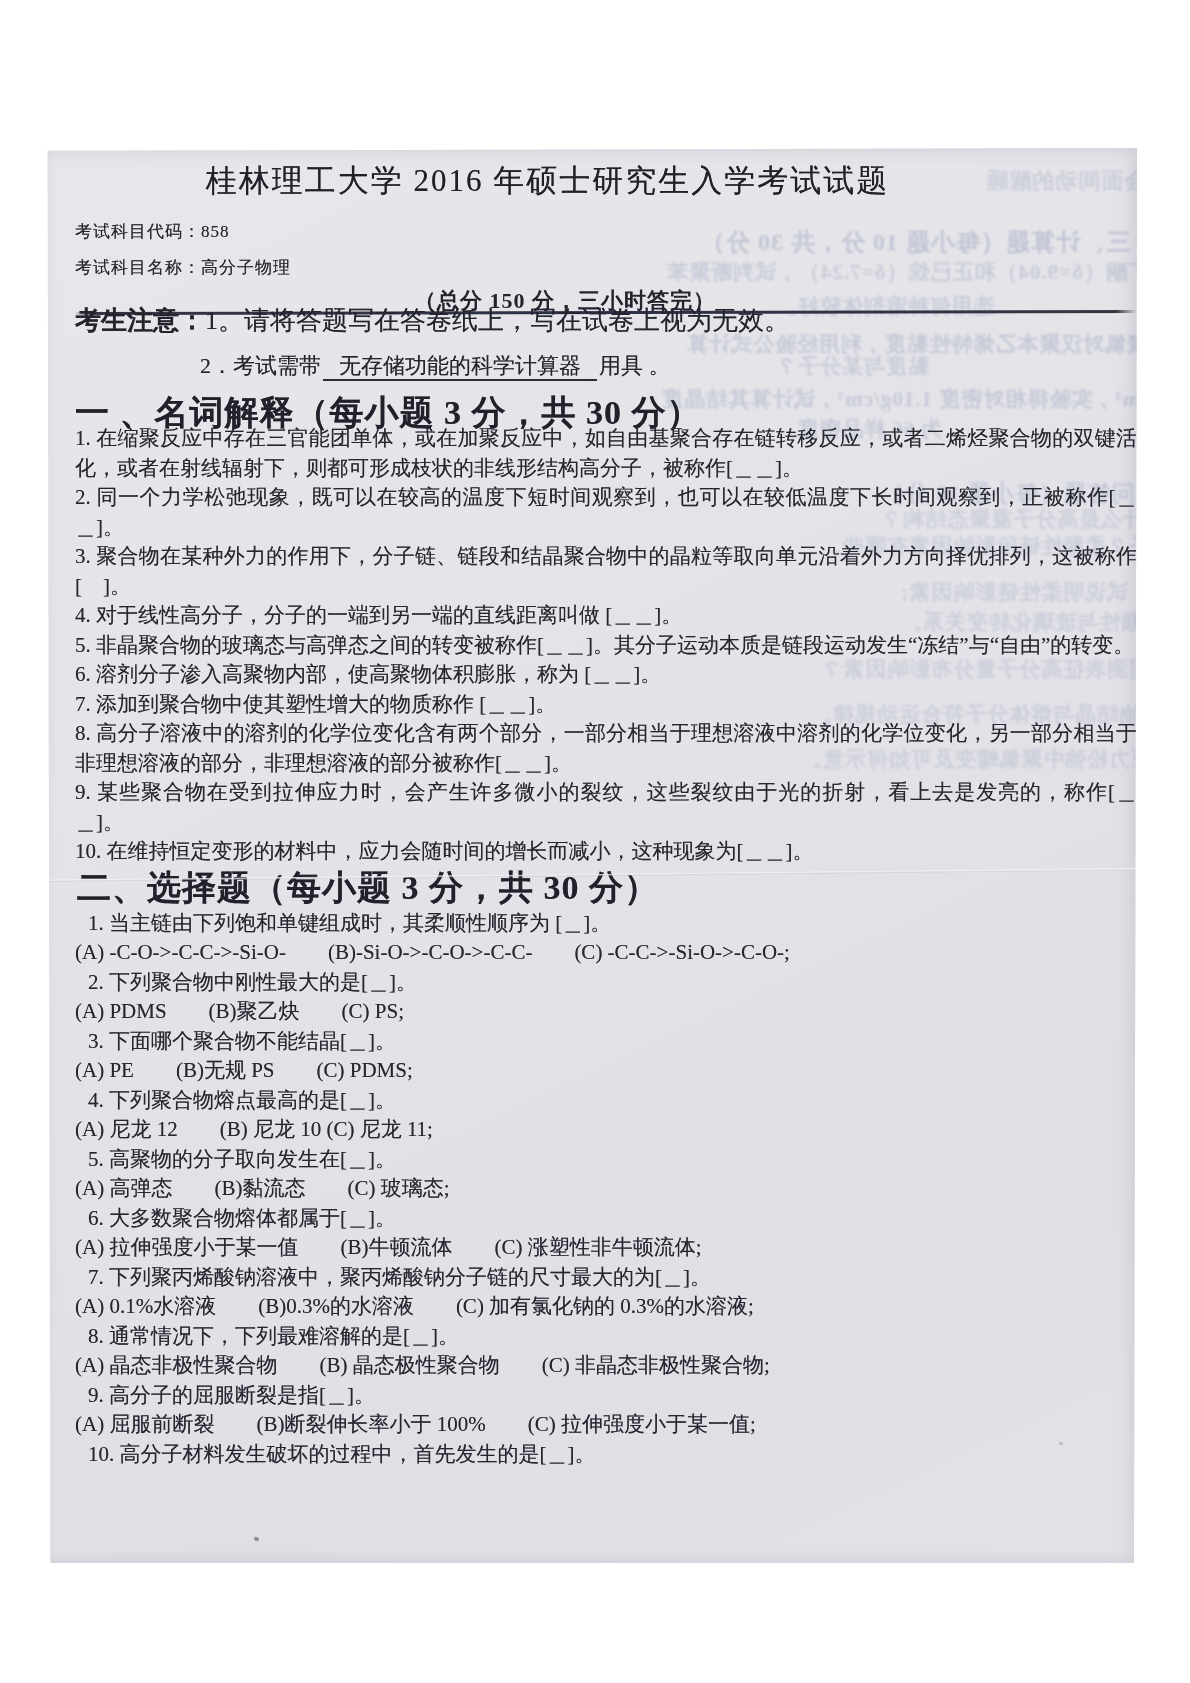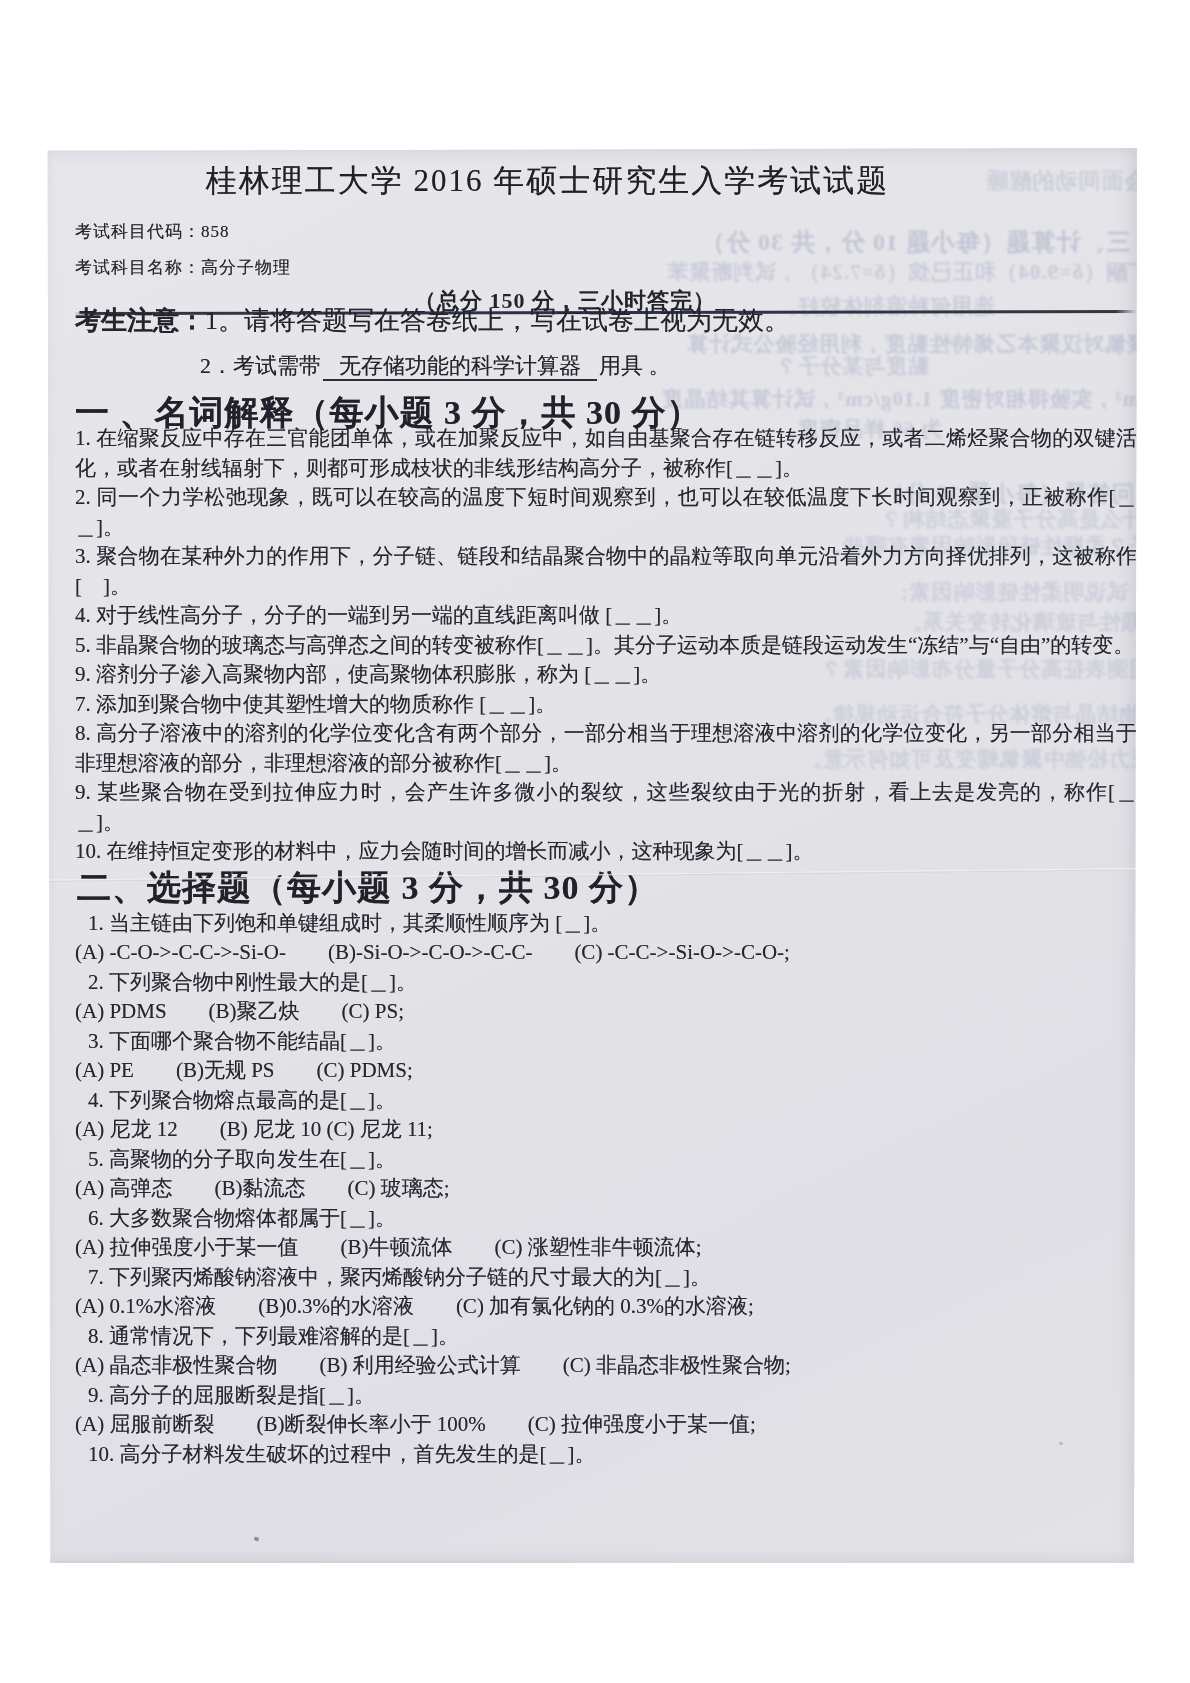--- a/index.html
+++ b/index.html
@@ -141,21 +141,21 @@
 
     <div class="sec-heading s1-heading">一 、名词解释（每小题 3 分，共 30 分）</div>
 
     <div class="flow">
       <div>
           <p class="para">1. 在缩聚反应中存在三官能团单体，或在加聚反应中，如自由基聚合存在链转移反应，或者二烯烃聚合物的双键活化，或者在射线辐射下，则都可形成枝状的非线形结构高分子，被称作[＿＿]。</p>
           <p class="para">2. 同一个力学松弛现象，既可以在较高的温度下短时间观察到，也可以在较低温度下长时间观察到，正被称作[＿＿]。</p>
           <p class="para">3. 聚合物在某种外力的作用下，分子链、链段和结晶聚合物中的晶粒等取向单元沿着外力方向择优排列，这被称作[　]。</p>
           <p class="para">4. 对于线性高分子，分子的一端到另一端的直线距离叫做 [＿＿]。</p>
           <p class="para">5. 非晶聚合物的玻璃态与高弹态之间的转变被称作[＿＿]。其分子运动本质是链段运动发生“冻结”与“自由”的转变。</p>
-          <p class="para">9. 溶剂分子渗入高聚物内部，使高聚物体积膨胀，称为 [＿＿]。</p>
+          <p class="para">6. 溶剂分子渗入高聚物内部，使高聚物体积膨胀，称为 [＿＿]。</p>
           <p class="para">7. 添加到聚合物中使其塑性增大的物质称作 [＿＿]。</p>
           <p class="para">8.  高分子溶液中的溶剂的化学位变化含有两个部分，一部分相当于理想溶液中溶剂的化学位变化，另一部分相当于非理想溶液的部分，非理想溶液的部分被称作[＿＿]。</p>
           <p class="para">9. 某些聚合物在受到拉伸应力时，会产生许多微小的裂纹，这些裂纹由于光的折射，看上去是发亮的，称作[＿＿]。</p>
           <p class="para">10. 在维持恒定变形的材料中，应力会随时间的增长而减小，这种现象为[＿＿]。</p>
         </div>
       <div class="sec-heading s2-heading">二、选择题（每小题 3 分，共 30 分）</div>
       <div>
           <p class="para q">1. 当主链由下列饱和单键组成时，其柔顺性顺序为 [＿]。</p>
           <p class="para opts">(A) -C-O-&gt;-C-C-&gt;-Si-O-　　(B)-Si-O-&gt;-C-O-&gt;-C-C-　　(C) -C-C-&gt;-Si-O-&gt;-C-O-;</p>
           <p class="para q">2. 下列聚合物中刚性最大的是[＿]。</p>
@@ -164,21 +164,21 @@
           <p class="para opts">(A) PE　　(B)无规 PS　　(C) PDMS;</p>
           <p class="para q">4. 下列聚合物熔点最高的是[＿]。</p>
           <p class="para opts">(A) 尼龙 12　　(B) 尼龙 10 (C) 尼龙 11;</p>
           <p class="para q">5. 高聚物的分子取向发生在[＿]。</p>
           <p class="para opts">(A) 高弹态　　(B)黏流态　　(C) 玻璃态;</p>
           <p class="para q">6. 大多数聚合物熔体都属于[＿]。</p>
           <p class="para opts">(A) 拉伸强度小于某一值　　(B)牛顿流体　　(C) 涨塑性非牛顿流体;</p>
           <p class="para q">7. 下列聚丙烯酸钠溶液中，聚丙烯酸钠分子链的尺寸最大的为[＿]。</p>
           <p class="para opts">(A) 0.1%水溶液　　(B)0.3%的水溶液　　(C) 加有氯化钠的 0.3%的水溶液;</p>
           <p class="para q">8.  通常情况下，下列最难溶解的是[＿]。</p>
-          <p class="para opts">(A) 晶态非极性聚合物　　(B) 利用经验公式计算　　(C) 非晶态非极性聚合物;</p>
+          <p class="para opts">(A) 晶态非极性聚合物　　(B) 晶态极性聚合物　　(C) 非晶态非极性聚合物;</p>
           <p class="para q">9. 高分子的屈服断裂是指[＿]。</p>
           <p class="para opts">(A) 屈服前断裂　　(B)断裂伸长率小于 100%　　(C) 拉伸强度小于某一值;</p>
           <p class="para q">10. 高分子材料发生破坏的过程中，首先发生的是[＿]。</p>
         </div>
     </div>
 
     <div class="crease"></div>
     <div class="speck speck-a"></div>
     <div class="speck speck-b"></div>
   </div>

